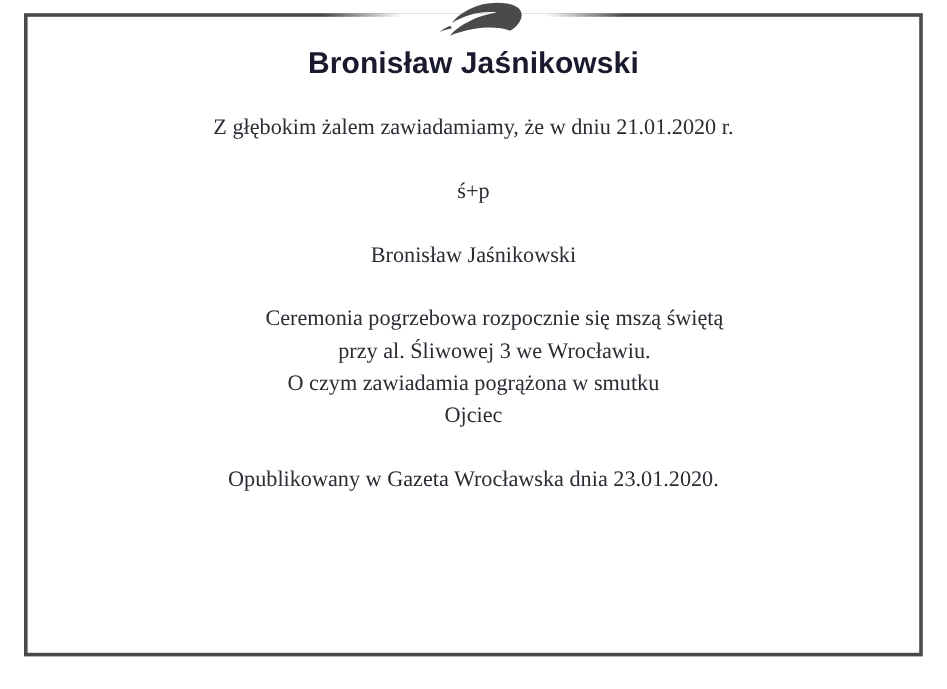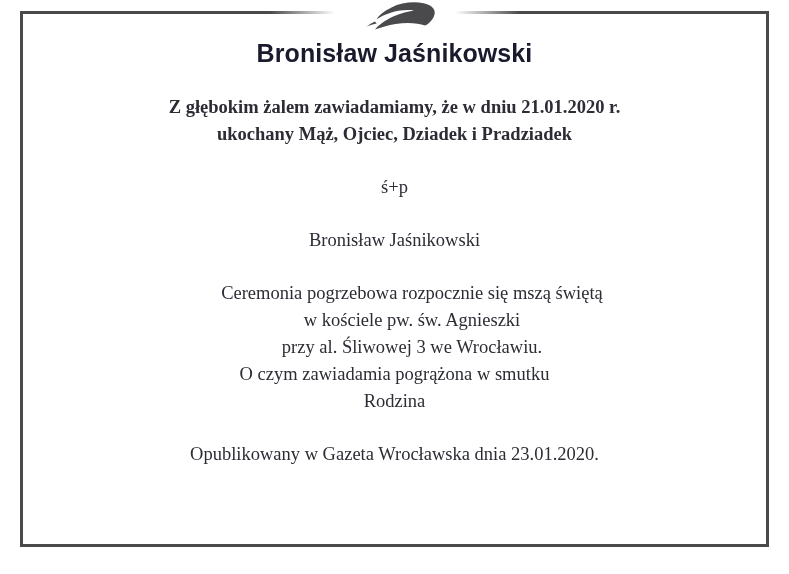--- a/index.html
+++ b/index.html
@@ -93,21 +93,21 @@
     margin: 0;
     padding: 0;
   }
   .text-block .line {
     font-size: 18.5px;
     line-height: 27px;
     color: #2c2c35;
     white-space: nowrap;
   }
 
-  .block-announcement { margin-top: 26px; font-weight: bold; }
+  .block-announcement { margin-top: 26px; }
   .block-abbrev       { margin-top: 26px; }
   .block-name         { margin-top: 26px; }
   .block-ceremony     { margin-top: 26px; padding-left: 35px; }
   .block-family       { }
   .block-published    { margin-top: 26px; text-align: center; }
 </style>
 </head>
 <body>
 
 <div class="obituary-page">
@@ -123,40 +123,38 @@
       <path d="M2.5 28.4 C8.5 25.2 15.5 22.1 23.2 19.6 C33 16.4 43 14.3 52 13.6 C43.5 15.4 34.5 18.2 26.4 21.9 C17.4 26.0 10.2 30.2 5.4 33.8 Z" fill="#4a4a4d" opacity="0"></path>
     </svg>
   </div>
 
   <div class="obituary-content">
 
     <h1 class="deceased-title">Bronisław Jaśnikowski</h1>
 
     <div class="text-block block-announcement">
       <div class="line">Z głębokim żalem zawiadamiamy, że w dniu 21.01.2020 r.</div>
-      <div class="line">ukochany Mąż, Ojciec, Dziadek i Pradziadek</div>
     </div>
 
     <div class="text-block block-abbrev">
       <div class="line">ś+p</div>
     </div>
 
     <div class="text-block block-name">
       <div class="line">Bronisław Jaśnikowski</div>
     </div>
 
     <div class="text-block block-ceremony">
       <div class="line">Ceremonia pogrzebowa rozpocznie się mszą świętą</div>
-      <div class="line">w kościele pw. św. Agnieszki</div>
       <div class="line">przy al. Śliwowej 3 we Wrocławiu.</div>
     </div>
 
     <div class="text-block block-family">
       <div class="line">O czym zawiadamia pogrążona w smutku</div>
-      <div class="line">Rodzina</div>
+      <div class="line">Ojciec</div>
     </div>
 
     <div class="text-block block-published">
       <div class="line">Opublikowany w Gazeta Wrocławska dnia 23.01.2020.</div>
     </div>
 
   </div>
 </div>
 
 </body></html>

